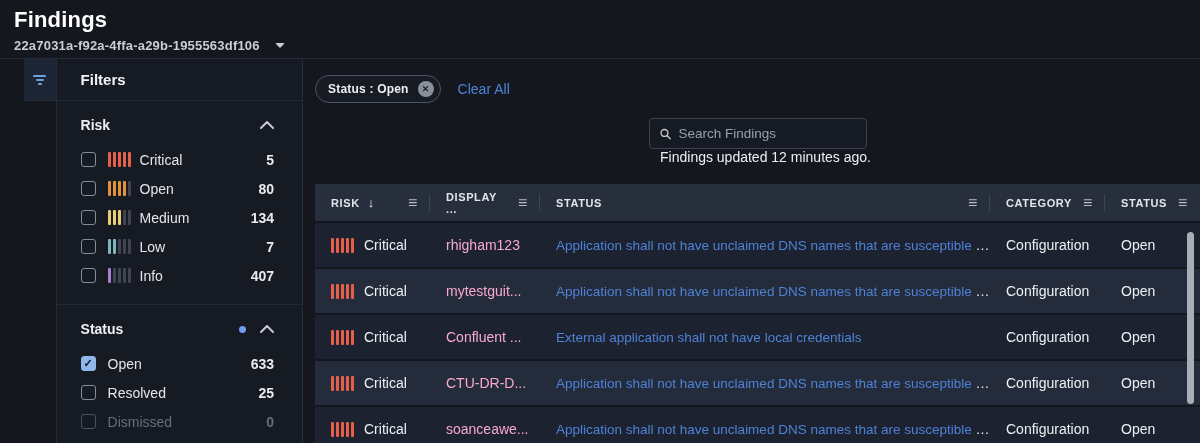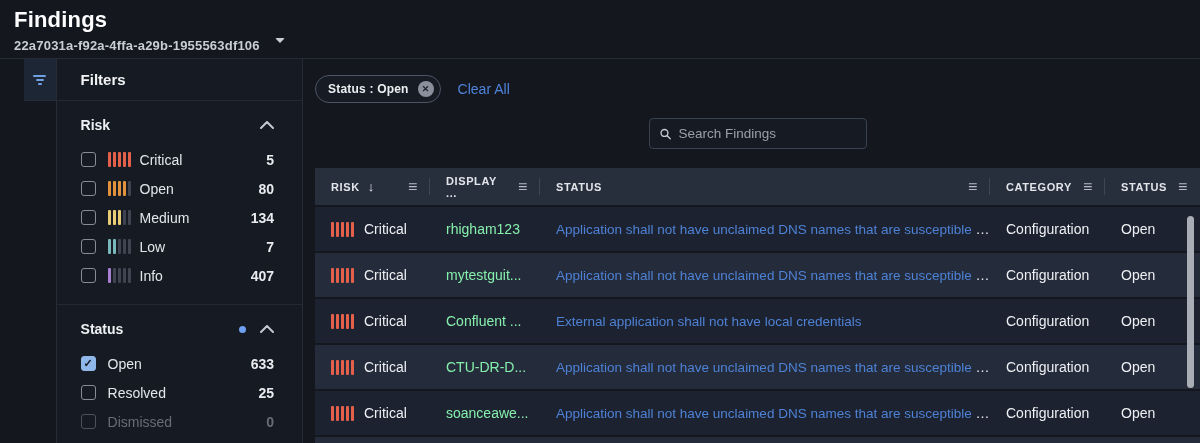--- a/index.html
+++ b/index.html
@@ -6,21 +6,21 @@
   html,body { width:1200px; height:443px; overflow:hidden; }
   body {
     background:#14171e;
     color:#e9ebef;
     font-family:"Liberation Sans", sans-serif;
     font-size:14px;
   }
   
   .topbar { height:58px; padding:7px 0 0 14px; }
   .page-title { font-size:22px; font-weight:bold; color:#ffffff; letter-spacing:.2px; }
-  .sub-row { display:flex; margin-top:5px; }
+  .sub-row { display:flex; align-items:center; margin-top:5px; }
   .scan-id { font-size:13px; font-weight:bold; color:#c9cdd5; letter-spacing:.2px; }
   .caret-down { width:0; height:0; border-left:5px solid transparent; border-right:5px solid transparent;
     border-top:5px solid #c9cdd5; margin-left:15px; border-radius:2px; }
   
   .content { display:flex; height:385px; border-top:1px solid #262c37;padding-left:24px; }
   
   .rail { width:33px; border-right:1px solid #262c37; background:#14171e; }
   .rail-tile { height:42px; display:flex; align-items:center; justify-content:center;
     background:#1d2634; border-bottom:1px solid #262c37; cursor:pointer; }
   .funnel { display:flex; flex-direction:column; align-items:center; gap:2px; }
@@ -76,21 +76,21 @@
     width:1px; background:#3e4554; }
   .sort-arrow { font-size:13px; margin-left:8px; color:#e2e5ea; }
   .burger { margin-left:auto; font-size:16px; color:#b6bcc7; line-height:1; cursor:pointer; }
   .tr { height:44px; margin-top:2px; cursor:pointer; }
   .tr.odd { background:#1c2230; }
   .tr.even { background:#242b3a; }
   .td { padding-left:16px; overflow:hidden; white-space:nowrap; text-overflow:ellipsis; }
   .td-risk { display:flex; align-items:center; }
   .td-risk .riskbars { margin:0 10px 0 0; }
   .risk-text { font-size:14px; color:#eef0f3; }
-  .display-text { font-size:14px; color:#86efac; }
+  .display-text { font-size:14px; color:#f9a8d4; }
   .finding-link { font-size:13.5px; color:#4e82d6; text-decoration:none; cursor:pointer; }
   .cat-text, .status-text { font-size:14px; color:#eef0f3; }
   .partial-row { height:7px; margin-top:2px; background:#242b3a; }
   .vscroll { position:absolute; left:872px; top:48px; width:7px; height:172px; border-radius:4px;
     background:#a9aeb6; cursor:pointer; }
 </style>
 </head>
 <body>
 
 <header class="topbar">
@@ -224,20 +224,21 @@
     </div>
 
     <div class="searchrow">
       <div class="searchbox">
         <svg width="14" height="14" viewBox="0 0 14 14">
             <circle cx="5.7" cy="5.7" r="4.4" fill="none" stroke="#c6cbd3" stroke-width="1.7"></circle>
             <line x1="9.2" y1="9.2" x2="13" y2="13" stroke="#c6cbd3" stroke-width="1.7" stroke-linecap="round"></line>
           </svg>
         <input type="text" placeholder="Search Findings" style="">
       </div>
+      <span class="updated">Findings updated 12 minutes ago.</span>
     </div>
 
     <div class="table">
       <div class="grid thead">
         <div class="th">
           <span>RISK</span>
           <span class="sort-arrow">↓</span>
           <span class="burger">≡</span>
         </div>
         <div class="th">

